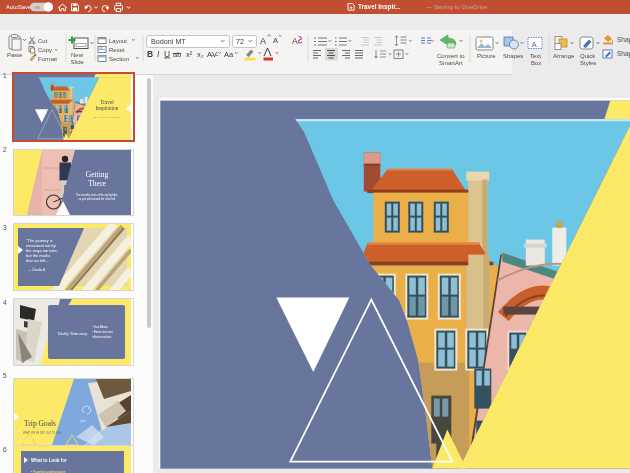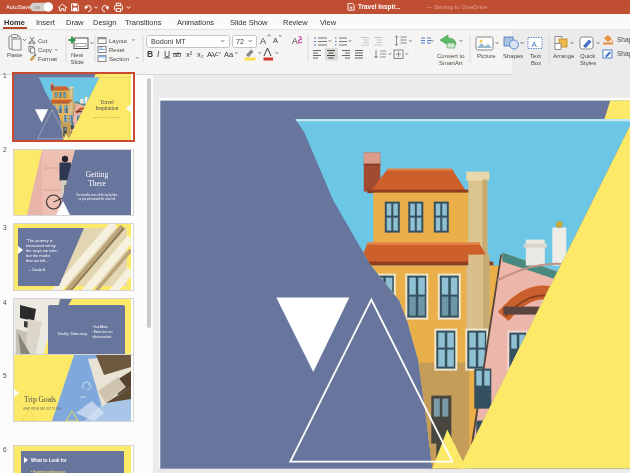--- a/index.html
+++ b/index.html
@@ -44,32 +44,20 @@
 
   <path d="M127 6.5 l1.6 1.9 l1.6 -1.9" fill="none" stroke="#fff" stroke-width="0.9"></path>
 
   <path d="M348 3.6 h4.6 l1.6 1.6 v5 h-6.2 Z" fill="none" stroke="#fff" stroke-width="0.9"></path>
   <path d="M349.5 7.8 h3.2 M351.1 6.2 v3.2" stroke="#fff" stroke-width="0.8"></path>
   <text x="358" y="9.2" font-size="6.4" fill="#ffffff" font-weight="bold" font-family="Liberation Sans">Travel Inspir...</text>
   <text x="426" y="9.2" font-size="6.2" fill="#dfa294" font-family="Liberation Sans">— Saving to OneDrive</text>
 </svg>
 </div>
 
-<div id="menubar">
-  <span class="mi" style="left:4px;font-weight:bold;color:#2f2c2a;">Home</span>
-  <span class="mi" style="left:36px;">Insert</span>
-  <span class="mi" style="left:66px;">Draw</span>
-  <span class="mi" style="left:93px;">Design</span>
-  <span class="mi" style="left:125px;">Transitions</span>
-  <span class="mi" style="left:177px;">Animations</span>
-  <span class="mi" style="left:230px;">Slide Show</span>
-  <span class="mi" style="left:283px;">Review</span>
-  <span class="mi" style="left:320px;">View</span>
-  <div style="position:absolute;left:3px;top:13px;width:24px;height:2px;background:#b5492c;"></div>
-</div>
 
 <div id="ribbon">
 <svg width="630" height="44" viewBox="0 0 630 44">
   <g font-family="Liberation Sans" font-size="6" fill="#4e4b48">
 
   <rect x="9" y="6" width="11" height="13" rx="1" fill="none" stroke="#8a8886" stroke-width="1"></rect>
   <rect x="11.5" y="4.5" width="6" height="3" rx="0.8" fill="#f5f4f2" stroke="#8a8886" stroke-width="1"></rect>
   <rect x="12" y="9" width="9" height="11" fill="#f5f4f2" stroke="#8a8886" stroke-width="1"></rect>
   <text x="7" y="27">Paste</text>
   <path d="M23 9 l1.5 1.8 l1.5 -1.8" fill="none" stroke="#6a6866" stroke-width="0.8"></path>
@@ -451,21 +439,21 @@
       <rect x="34" y="6" width="77" height="54" rx="2" fill="#68759c"></rect>
       <text x="44" y="36" font-size="5" fill="#ffffff" font-family="Liberation Serif">Daily Itinerary</text>
       <g fill="#ffffff" font-family="Liberation Sans" font-size="2.8">
         <text x="78" y="29">• Tour Albaro</text>
         <text x="78" y="34">• Rome tour visit</text>
         <text x="78" y="39">• Aosta markets</text>
       </g>
     </svg>
   </div>
 
-  <div class="thumb" style="top:280px;left:13.5px;box-shadow:0 0 0 1px #d5d5d5;">
+  <div class="thumb" style="top:304px;left:13.5px;box-shadow:0 0 0 1px #d5d5d5;">
     <svg width="117" height="66" viewBox="0 0 117 66">
       <rect width="117" height="66" fill="#fde968"></rect>
       <polygon points="60,0 117,0 117,66 38,66" fill="#7fa9dc"></polygon>
       <polygon points="70,66 117,22 117,66" fill="#a9c6e8"></polygon>
       <path d="M74,4 L117,0 L117,30 L88,52 Z" fill="#e9e3d6"></path>
       <path d="M82,0 L117,0 L117,12 L90,20 Z" fill="#6e583e"></path>
       <path d="M98,28 L117,16 L117,32 L104,40 Z" fill="#55432f"></path>
       <path d="M84,36 L104,22 L112,32 L92,48 Z" fill="#cfc4ae"></path>
       <path d="M92,48 L117,32 L117,44 Z" fill="#5f4a33"></path>
       <path d="M62,58 L78,46 L90,58 L80,66 Z" fill="#dde6f2" opacity="0.7"></path>

